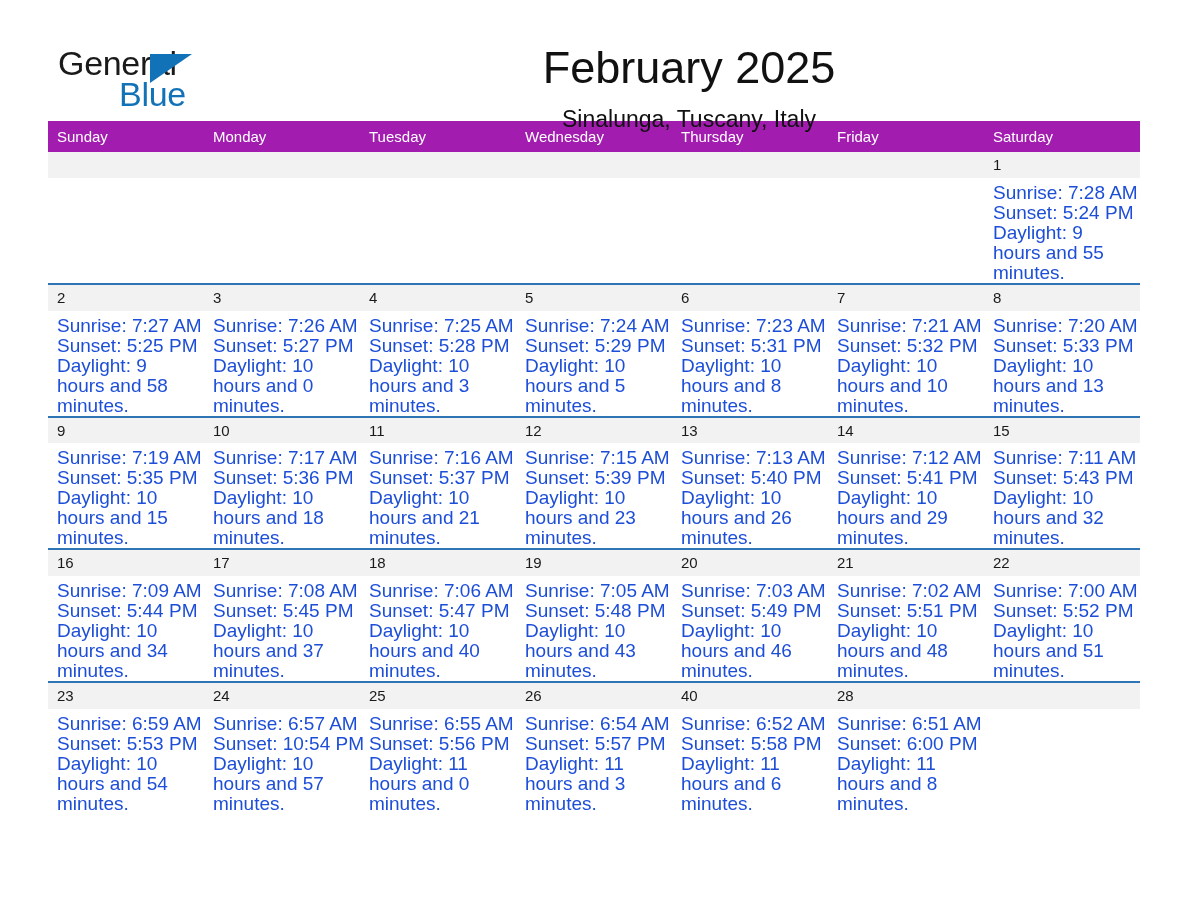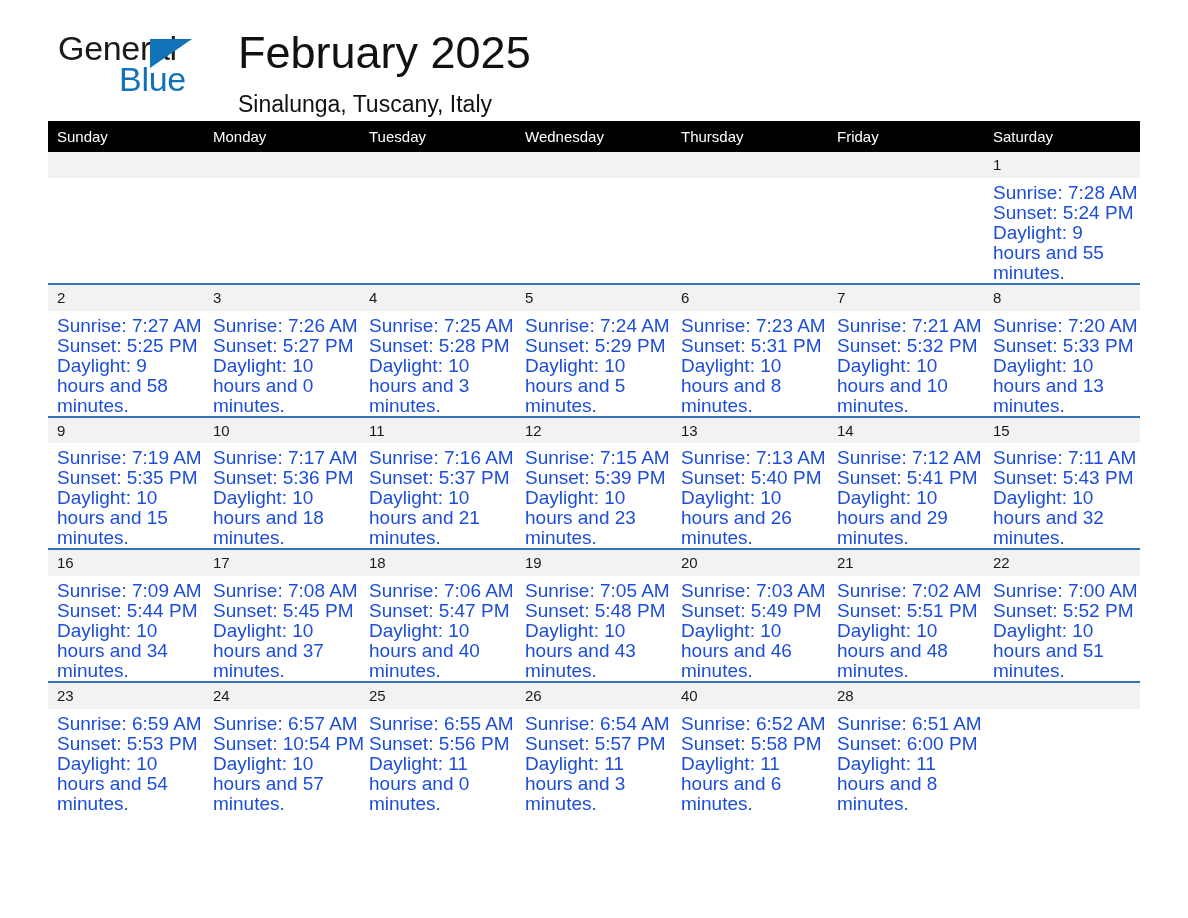--- a/index.html
+++ b/index.html
@@ -20,21 +20,21 @@
     height: 918px;
     box-sizing: border-box;
     padding: 0 48px;
   }
 
   
   .header {
     display: flex;
     align-items: flex-start;
     justify-content: space-between;
-    padding-top: 29px;
+    padding-top: 44px;
     height: 104px;
     box-sizing: border-box;
   }
   .brand {
     position: relative;
     width: 190px;
     height: 74px;
     flex: 0 0 auto;
   }
   .brand-general {
@@ -59,21 +59,21 @@
     position: absolute;
     left: 102px;
     top: 10px;
     width: 0;
     height: 0;
     border-left: 42px solid #1272b8;
     border-bottom: 29px solid transparent;
   }
 
   .title-block {
-    text-align: left;
+    text-align: center;
     flex: 1 1 auto;
     padding-top: 0px;
   }
   .title {
     font-size: 45px;
     font-weight: normal;
     line-height: 1.05;
     color: #111111;
     margin: 0;
     letter-spacing: 0px;
@@ -86,21 +86,21 @@
   }
 
   
   .calendar {
     width: 1092px;
     border-collapse: collapse;
     table-layout: fixed;
     margin-top: 17px;
   }
   .calendar th {
-    background: #000000;
+    background: #a21caf;
     color: #ffffff;
     font-size: 15px;
     font-weight: normal;
     text-align: left;
     padding: 7px 0 7px 9px;
     height: 16px;
     border: none;
   }
   .calendar td {
     vertical-align: top;

